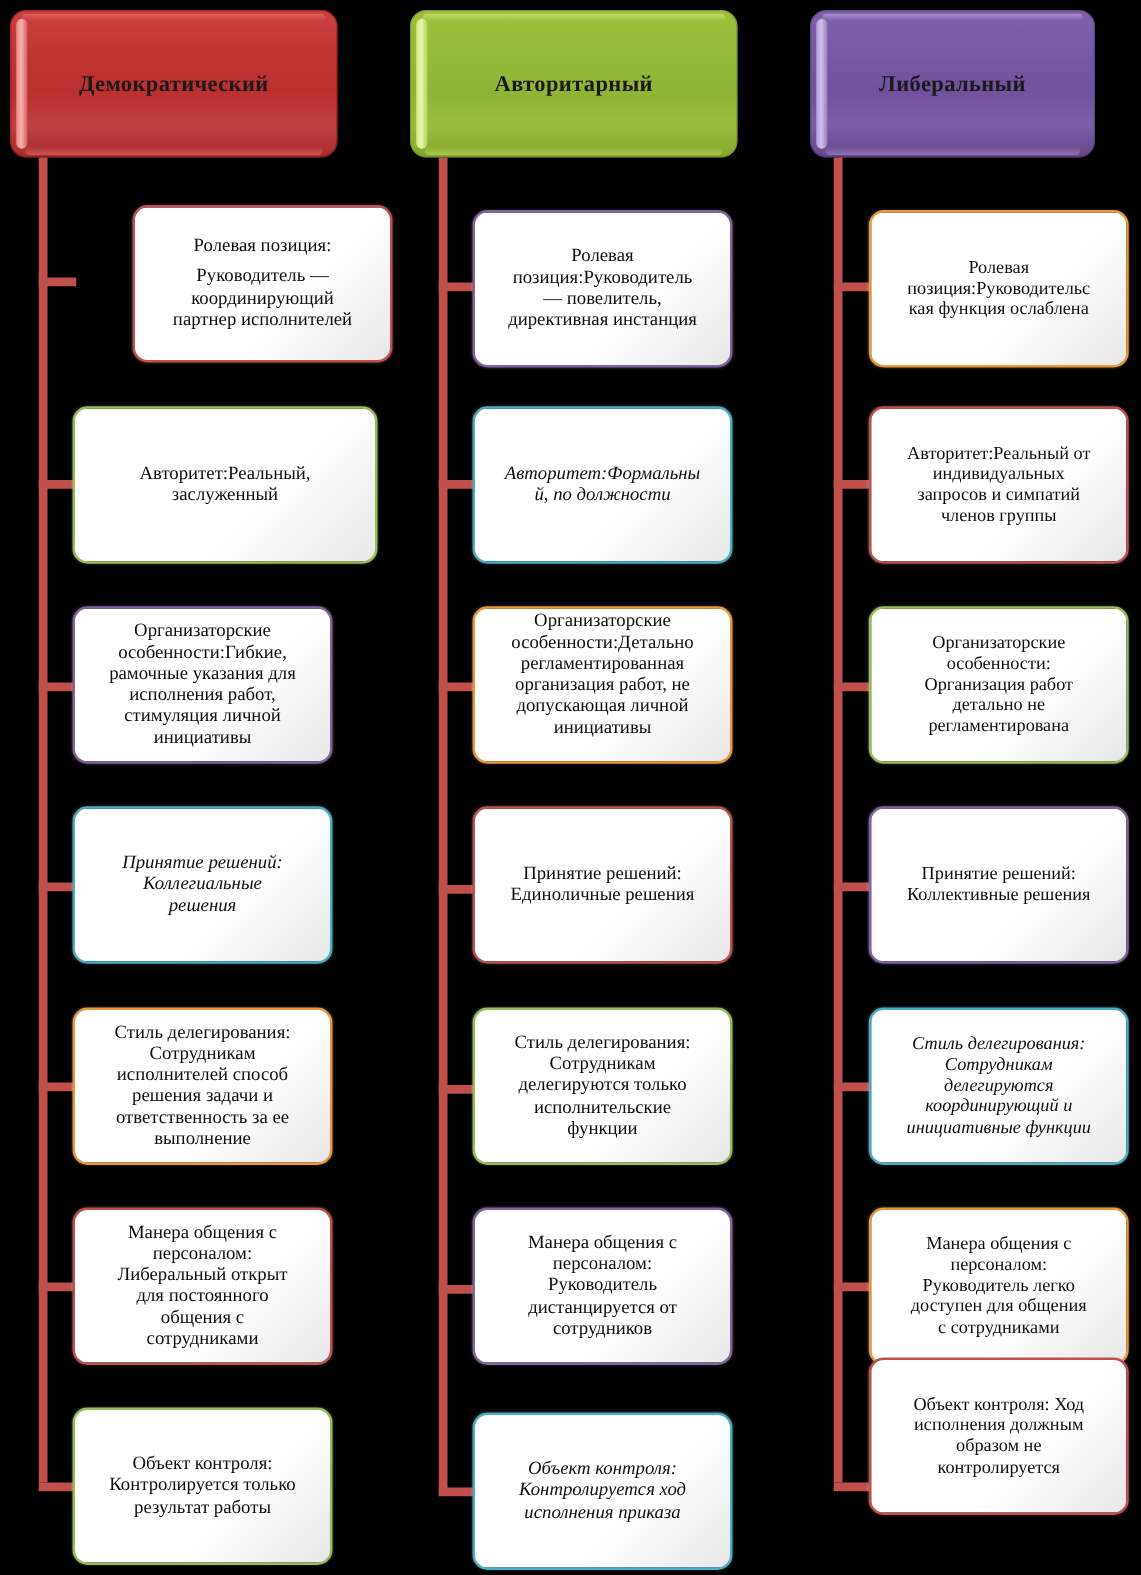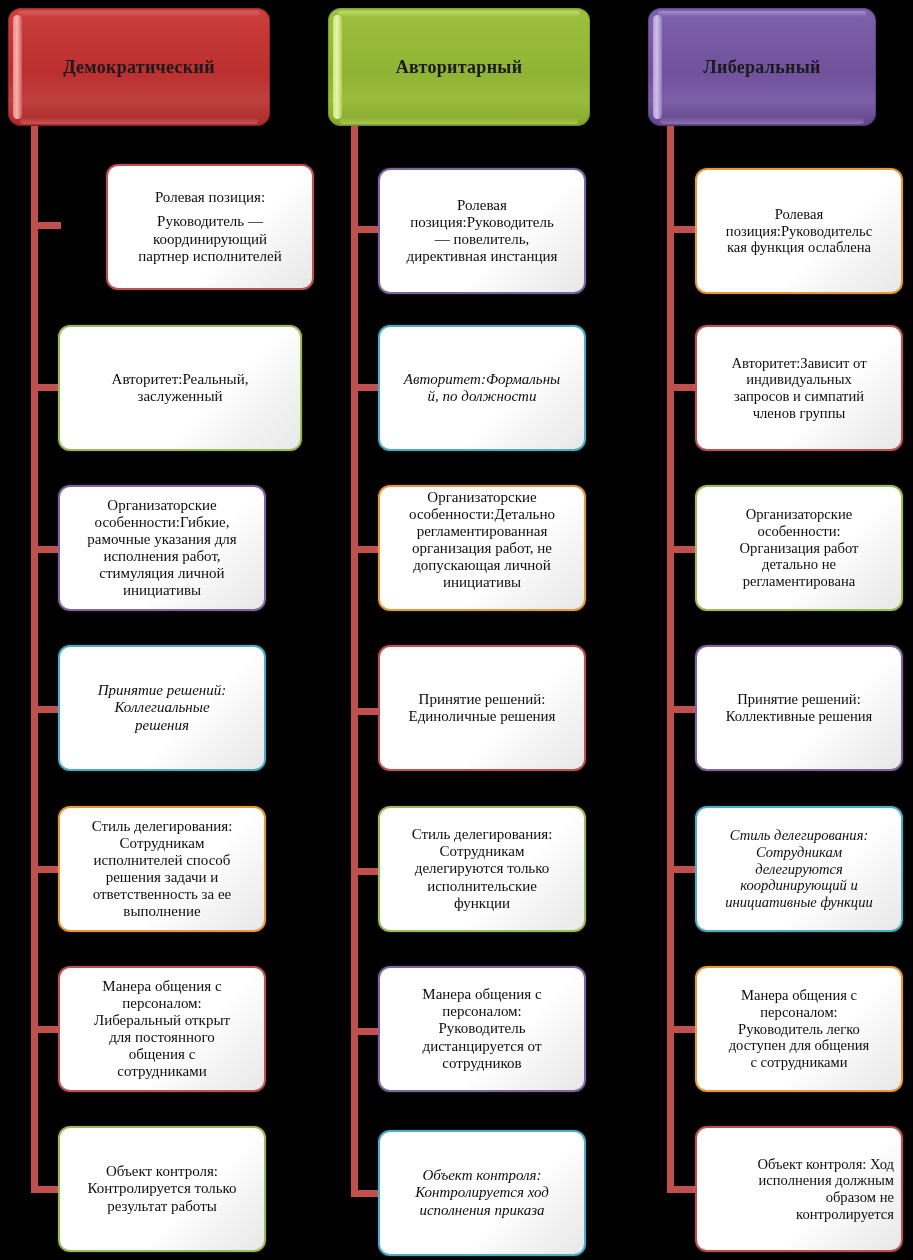--- a/index.html
+++ b/index.html
@@ -352,21 +352,21 @@
     <div class="node b-orange" style="left:55px; top:168px; width:208px; height:126px;">
       <div class="txt">
         <span class="ln">Ролевая</span>
         <span class="ln">позиция:Руководительс</span>
         <span class="ln">кая функция ослаблена</span>
       </div>
     </div>
 
     <div class="node b-red" style="left:55px; top:325px; width:208px; height:126px;">
       <div class="txt">
-        <span class="ln">Авторитет:Зависит от</span>
+        <span class="ln">Авторитет:Реальный от</span>
         <span class="ln">индивидуальных</span>
         <span class="ln">запросов и симпатий</span>
         <span class="ln">членов группы</span>
       </div>
     </div>
 
     <div class="node b-green" style="left:55px; top:485px; width:208px; height:126px;">
       <div class="txt">
         <span class="ln">Организаторские</span>
         <span class="ln">особенности:</span>
@@ -396,21 +396,21 @@
     <div class="node b-orange" style="left:55px; top:966px; width:208px; height:126px;">
       <div class="txt">
         <span class="ln">Манера общения с</span>
         <span class="ln">персоналом:</span>
         <span class="ln">Руководитель легко</span>
         <span class="ln">доступен для общения</span>
         <span class="ln">с сотрудниками</span>
       </div>
     </div>
 
-    <div class="node b-red" style="left:55px; top:1126px; width:208px; height:126px;text-align:right;">
+    <div class="node b-red" style="left:55px; top:1086px; width:208px; height:126px;">
       <div class="txt">
         <span class="ln">Объект контроля: Ход</span>
         <span class="ln">исполнения должным</span>
         <span class="ln">образом не</span>
         <span class="ln">контролируется</span>
       </div>
     </div>
   </div>
 
 </div>

